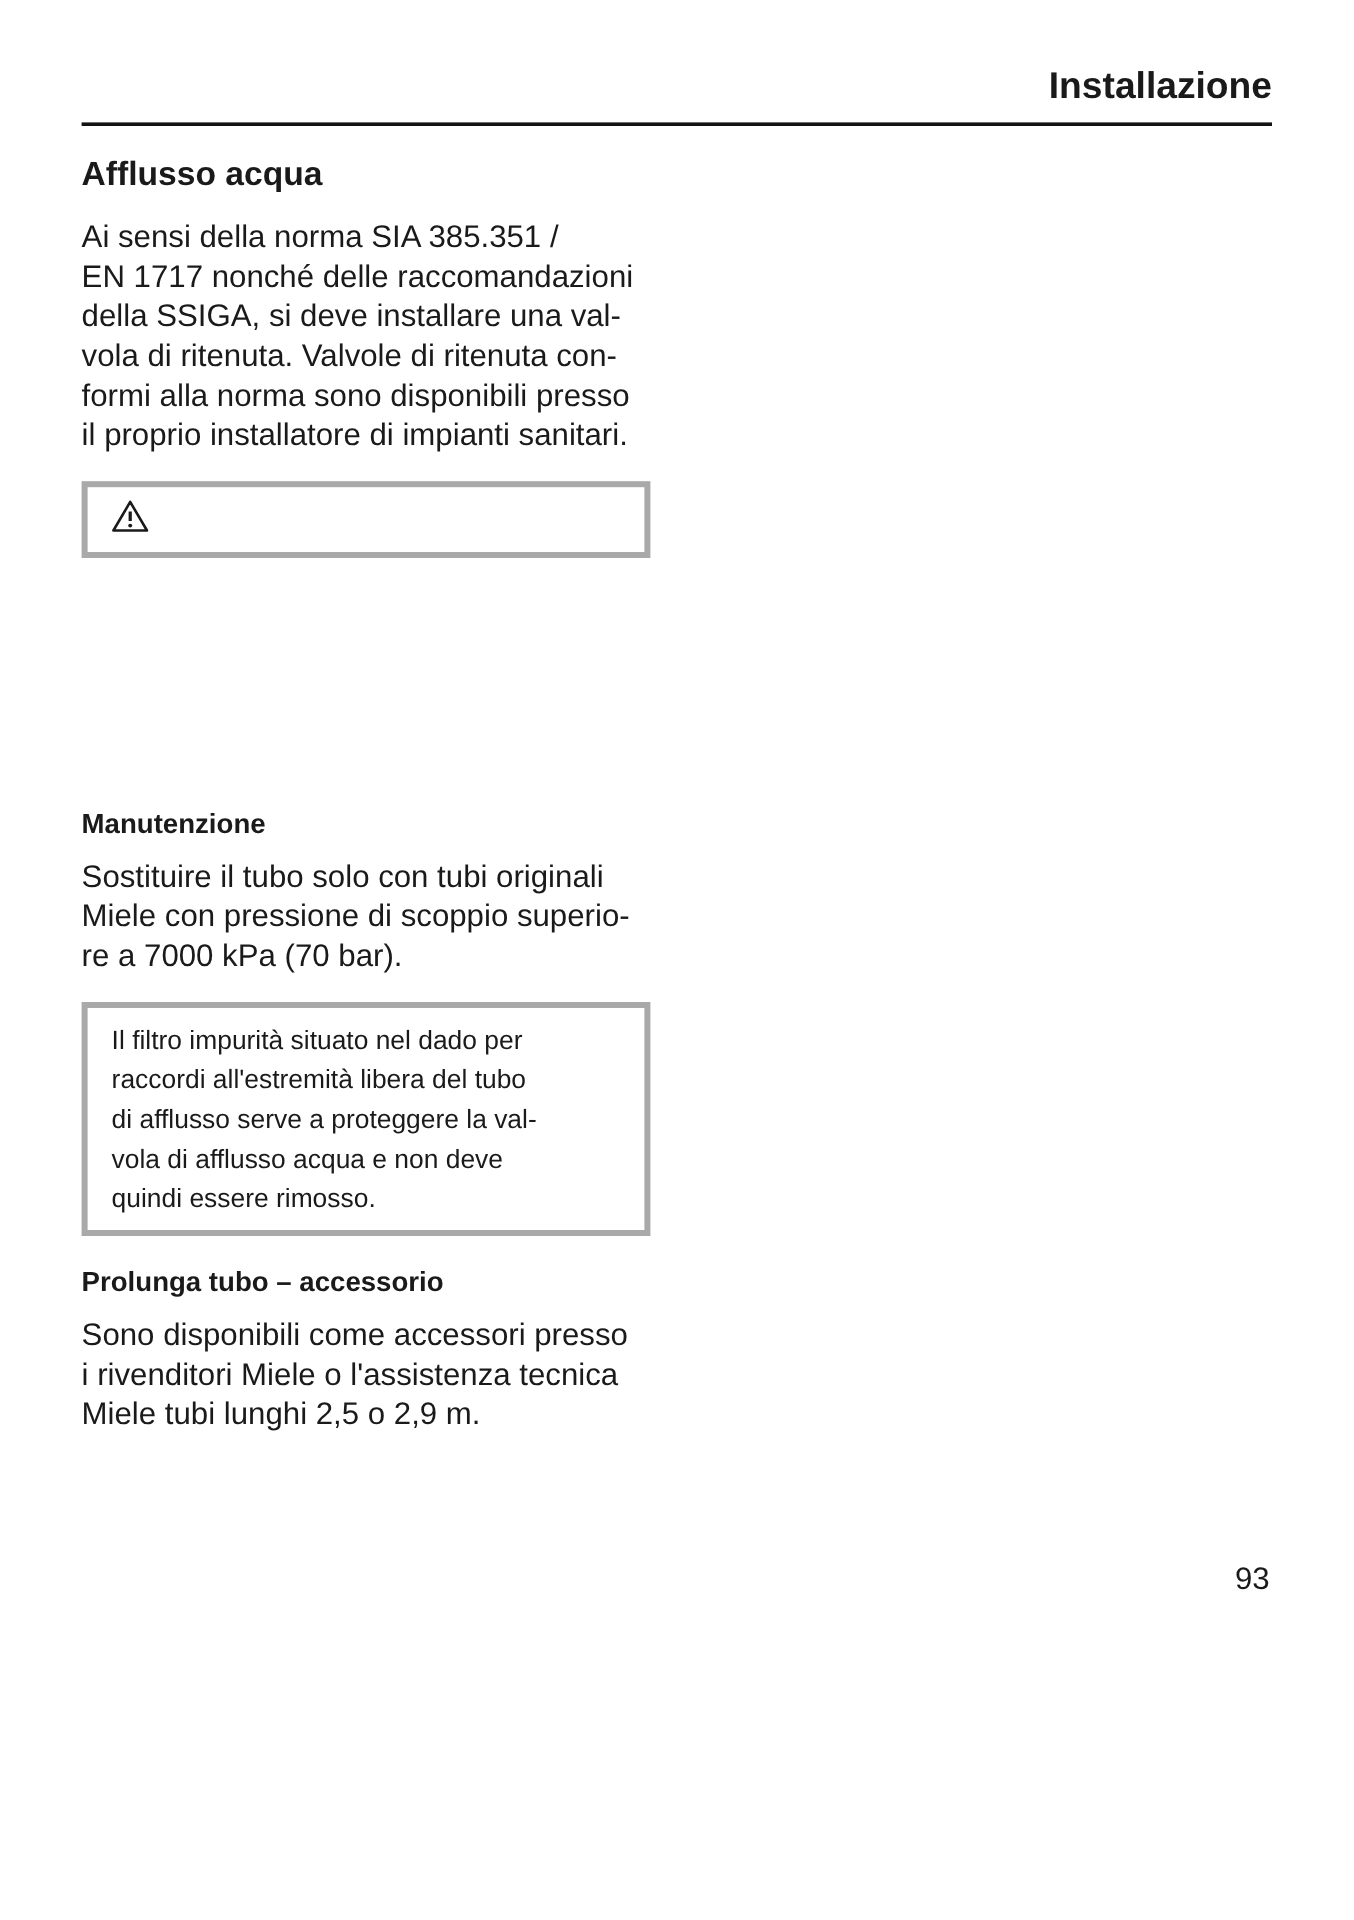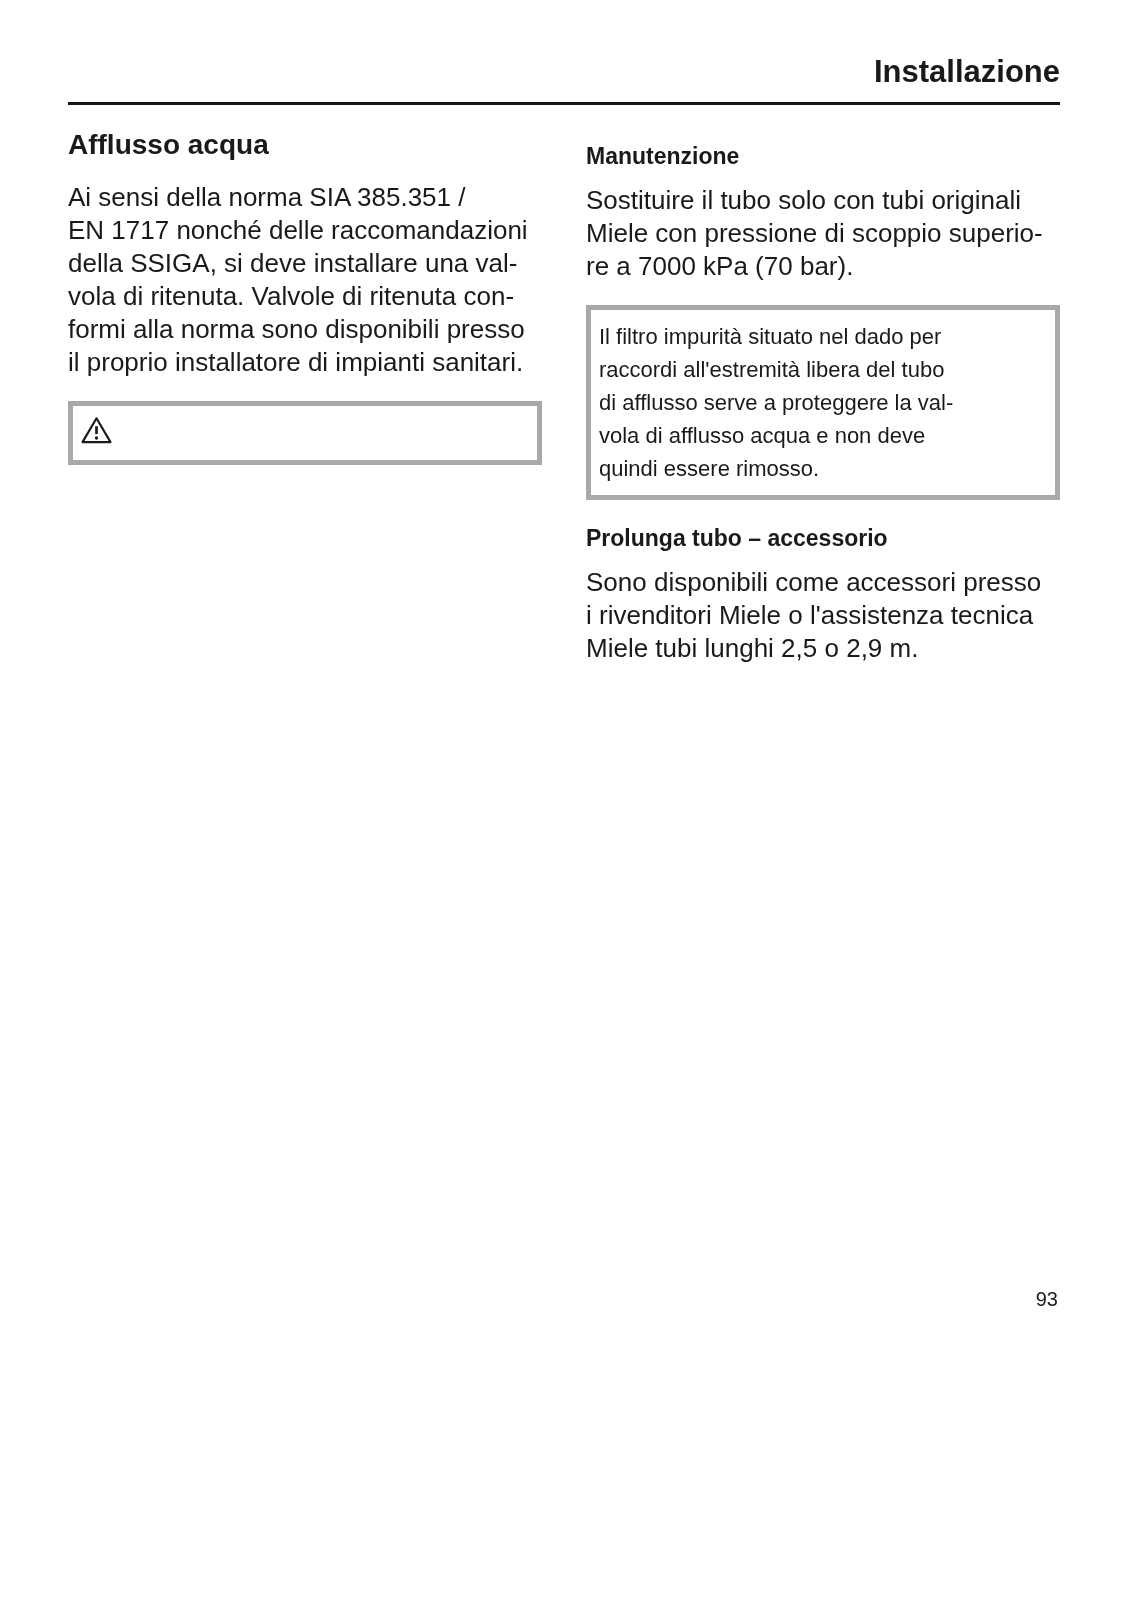--- a/index.html
+++ b/index.html
@@ -24,63 +24,64 @@
   .header-rule {
     margin-top: 12px;
     border: 0;
     border-top: 3px solid #141414;
     height: 0;
   }
   .columns {
     display: flex;
     gap: 44px;
     margin-top: 22px;
+    flex-direction: column;
   }
   .col { width: 474px; flex: 0 0 474px; }
   .h-left {
     font-size: 28px;
     font-weight: 700;
     margin: 2px 0 20px 0;
     line-height: 32px;
   }
   .h-right {
     font-size: 23px;
     font-weight: 700;
-    margin: 15px 0 14px 0;
+    margin: 27px 0 14px 0;
     line-height: 28px;
   }
   .h-right.second { margin-top: 14px; }
   .body-p {
     font-size: 26px;
     line-height: 33px;
     margin: 0 0 17px 0;
     white-space: pre;
   }
   .gray-box {
     border: 5px solid #a9a9a9;
-    padding: 10px 8px;
+    padding: 10px 20px;
     margin: 22px 0 24px 0;
     font-size: 22px;
     line-height: 33px;
     white-space: pre;
   }
   .gray-box strong { font-weight: 700; }
   .warn-icon {
     display: inline-block;
     width: 31px;
     height: 28px;
     margin-right: 9px;
     vertical-align: -3px;
   }
   .warn-icon svg { display: inline-block; width: 31px; height: 28px; }
   .page-number {
     position: absolute;
     right: 70px;
-    bottom: 56px;
-    font-size: 20px;
+    bottom: 40px;
+    font-size: 26px;
     line-height: 26px;
   }
 </style>
 </head>
 <body>
 
 <div class="page">
 
   <div class="header">
     <h1>Installazione</h1>

